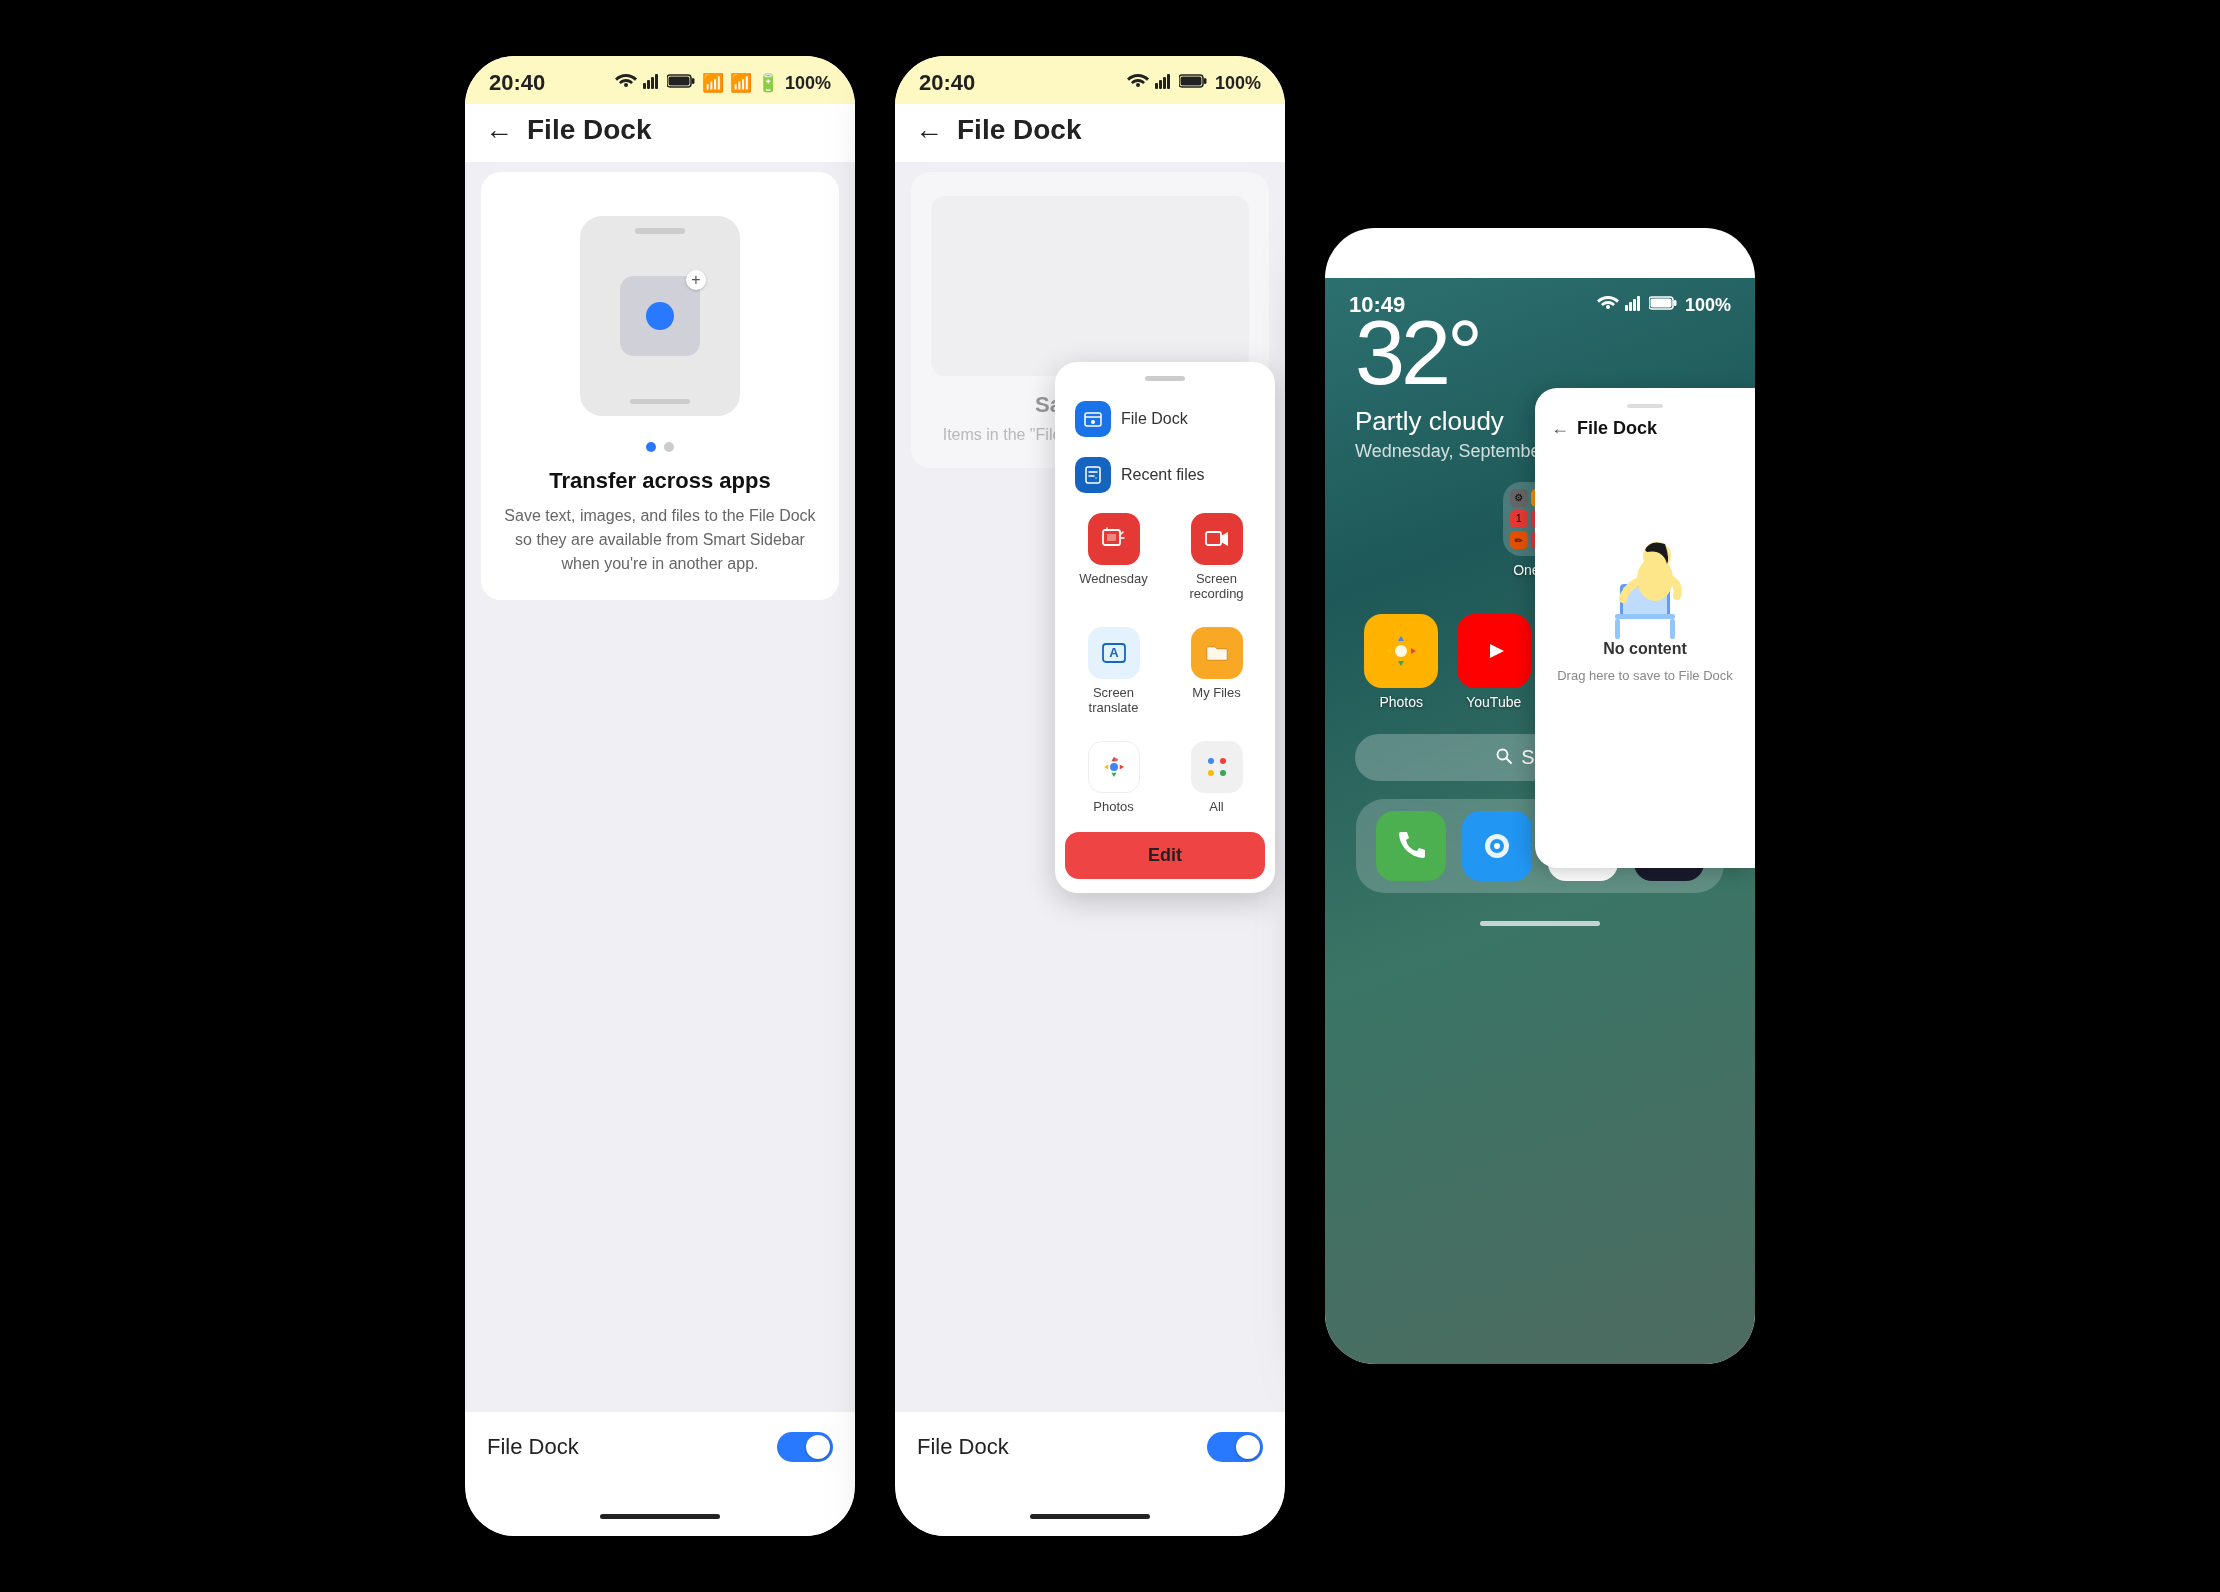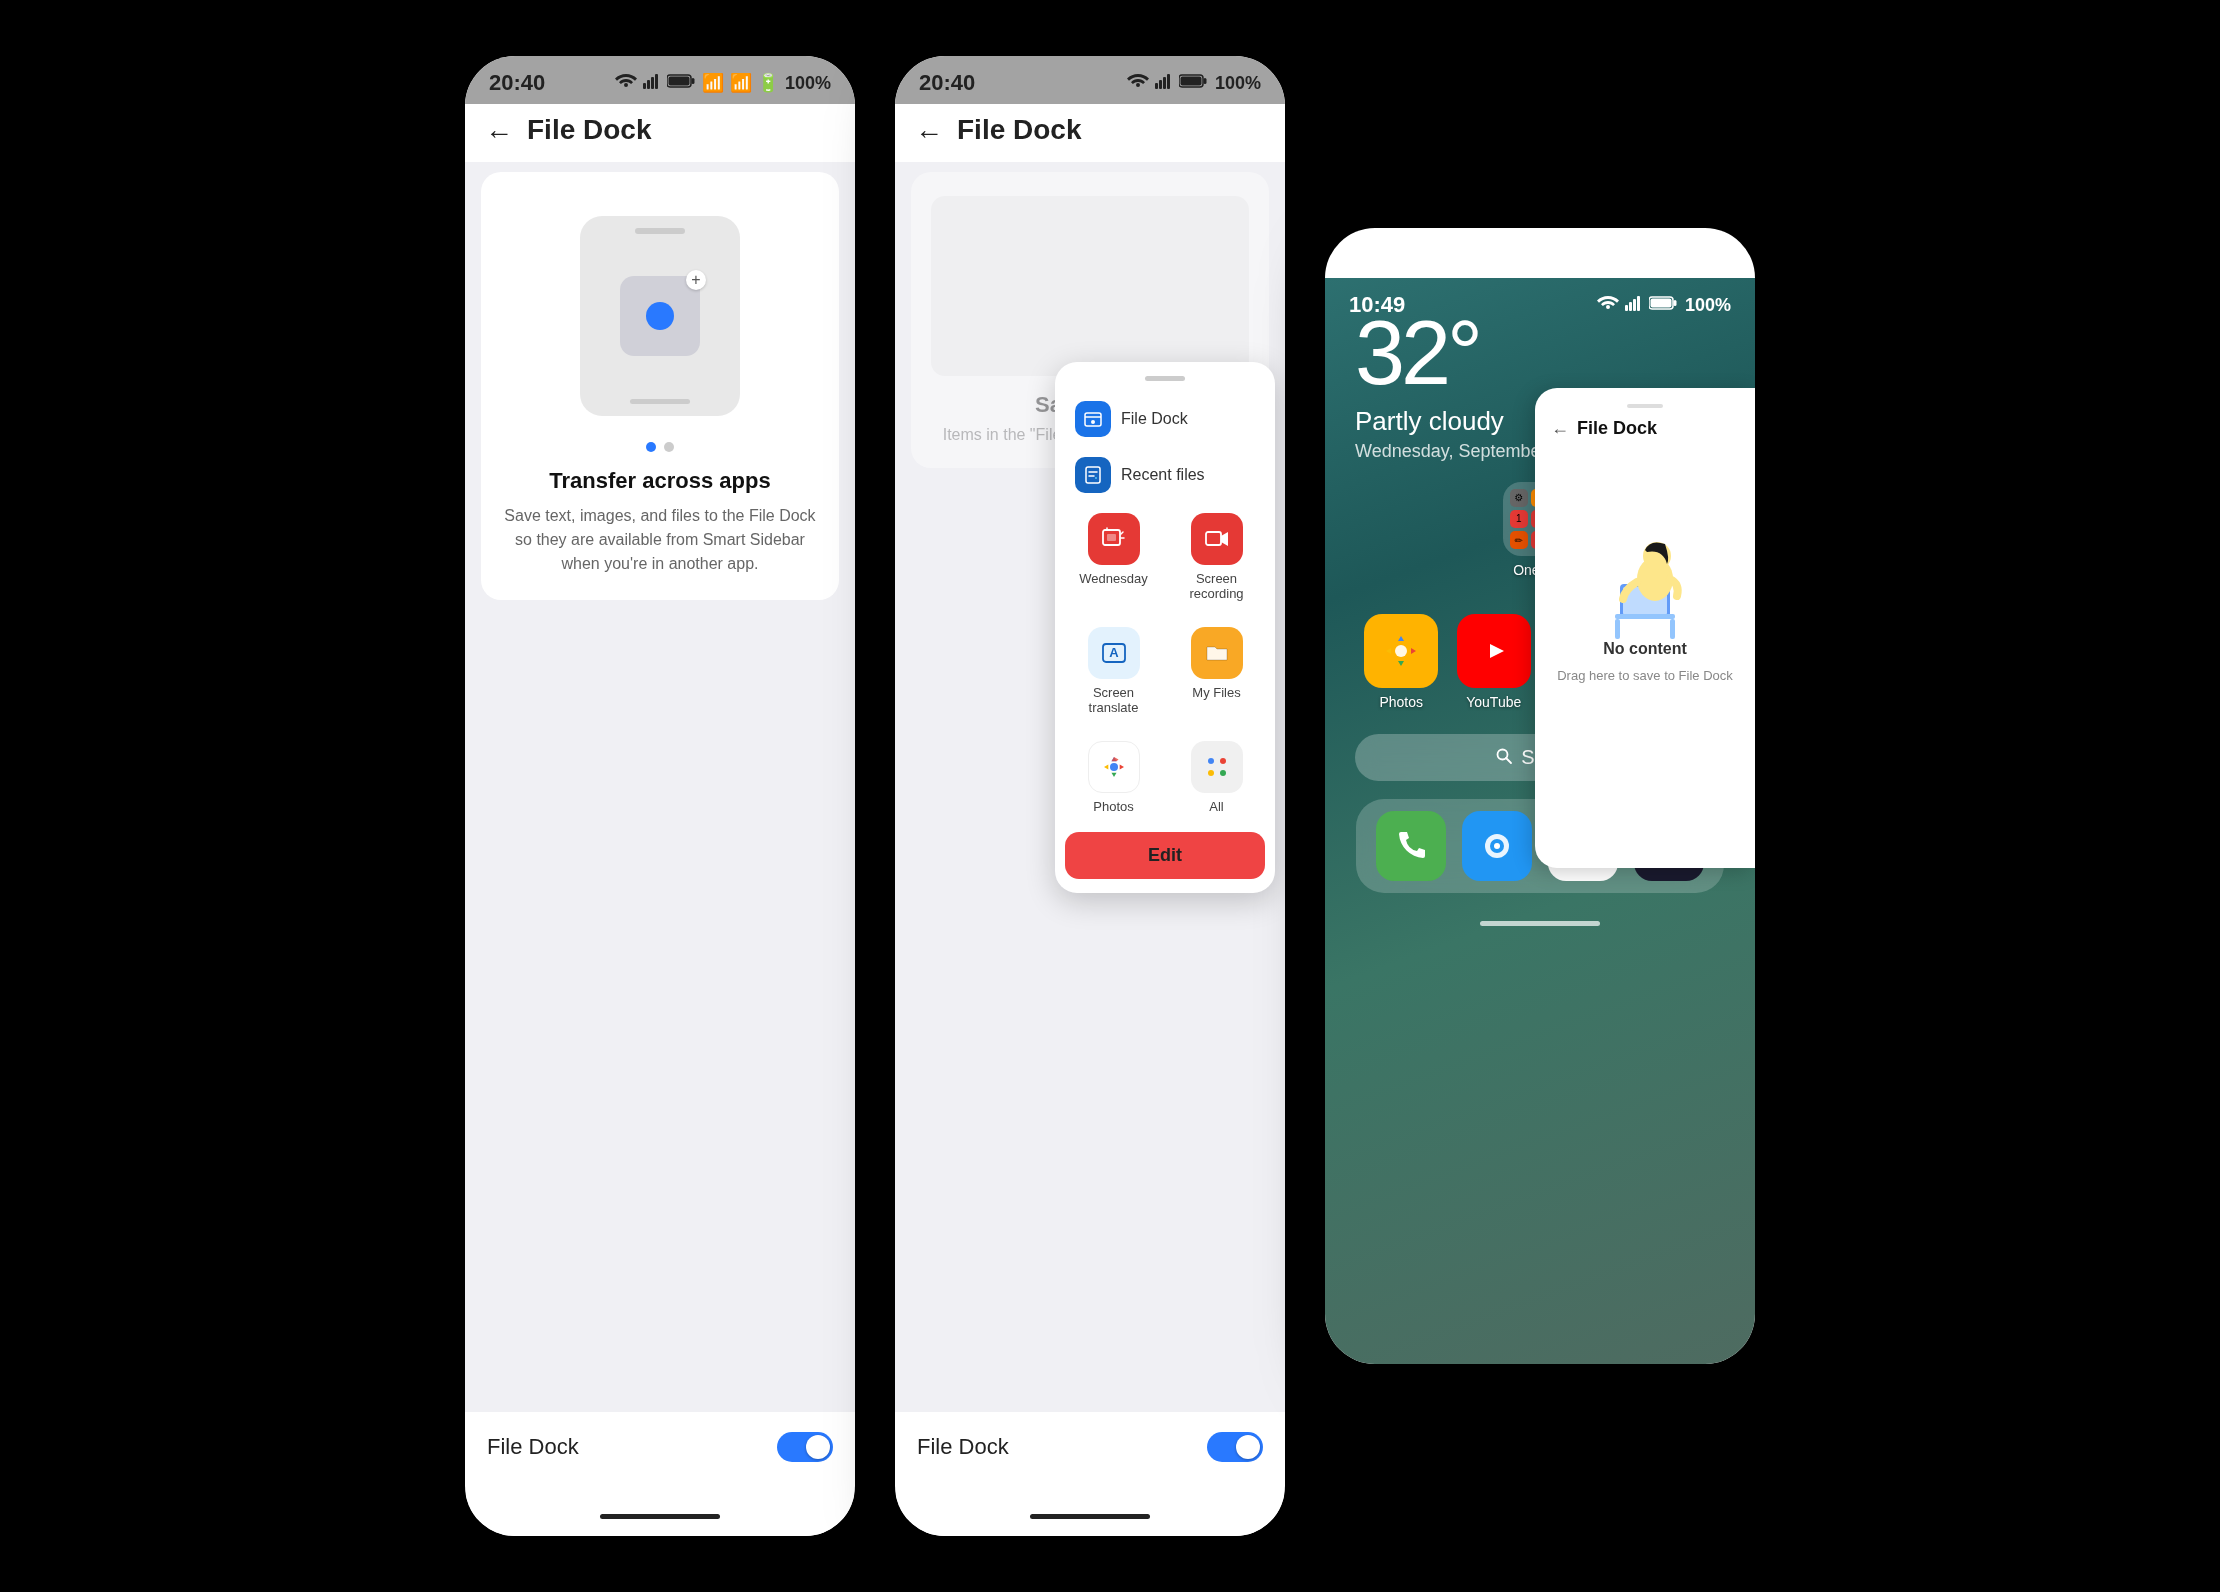--- a/index.html
+++ b/index.html
@@ -38,21 +38,21 @@
 
     
     .status-bar {
       display: flex;
       justify-content: space-between;
       align-items: center;
       padding: 14px 24px 8px;
       font-size: 22px;
       font-weight: 600;
       color: #222;
-      background: #a3a3a3;
+      background: #fef9c3;
     }
     .status-bar.dark { color: #fff; background: transparent; }
     .status-icons { display: flex; gap: 6px; align-items: center; font-size: 18px; justify-content: flex-end; }
 
     
     .header {
       display: flex;
       align-items: center;
       padding: 10px 20px 16px;
       font-size: 28px;

